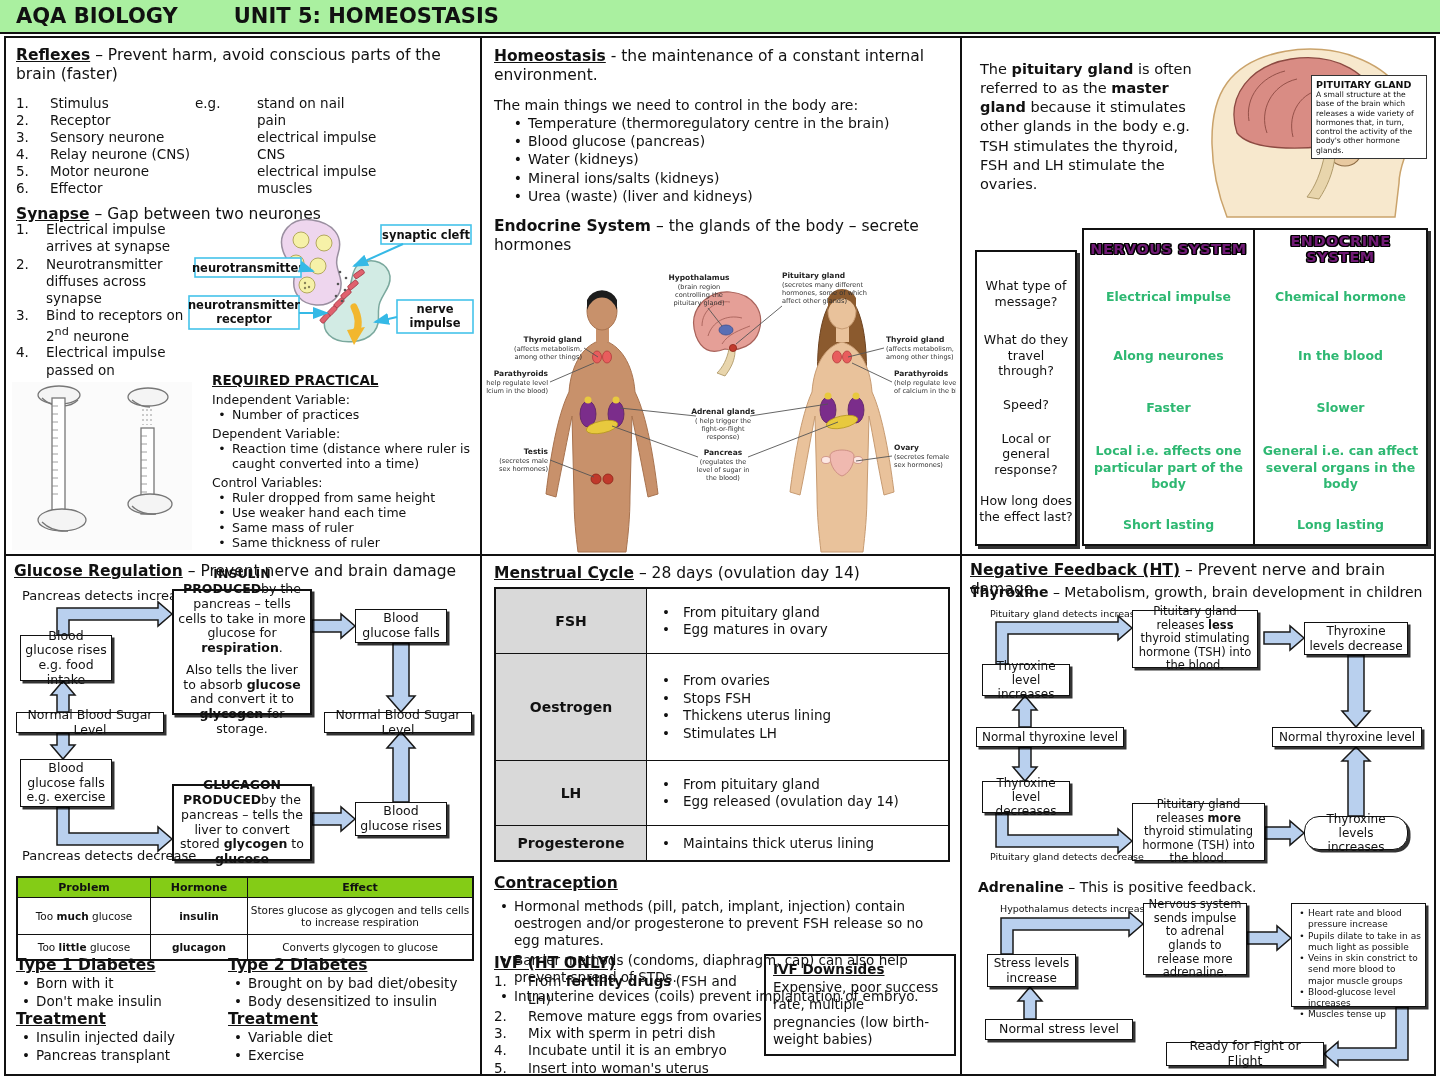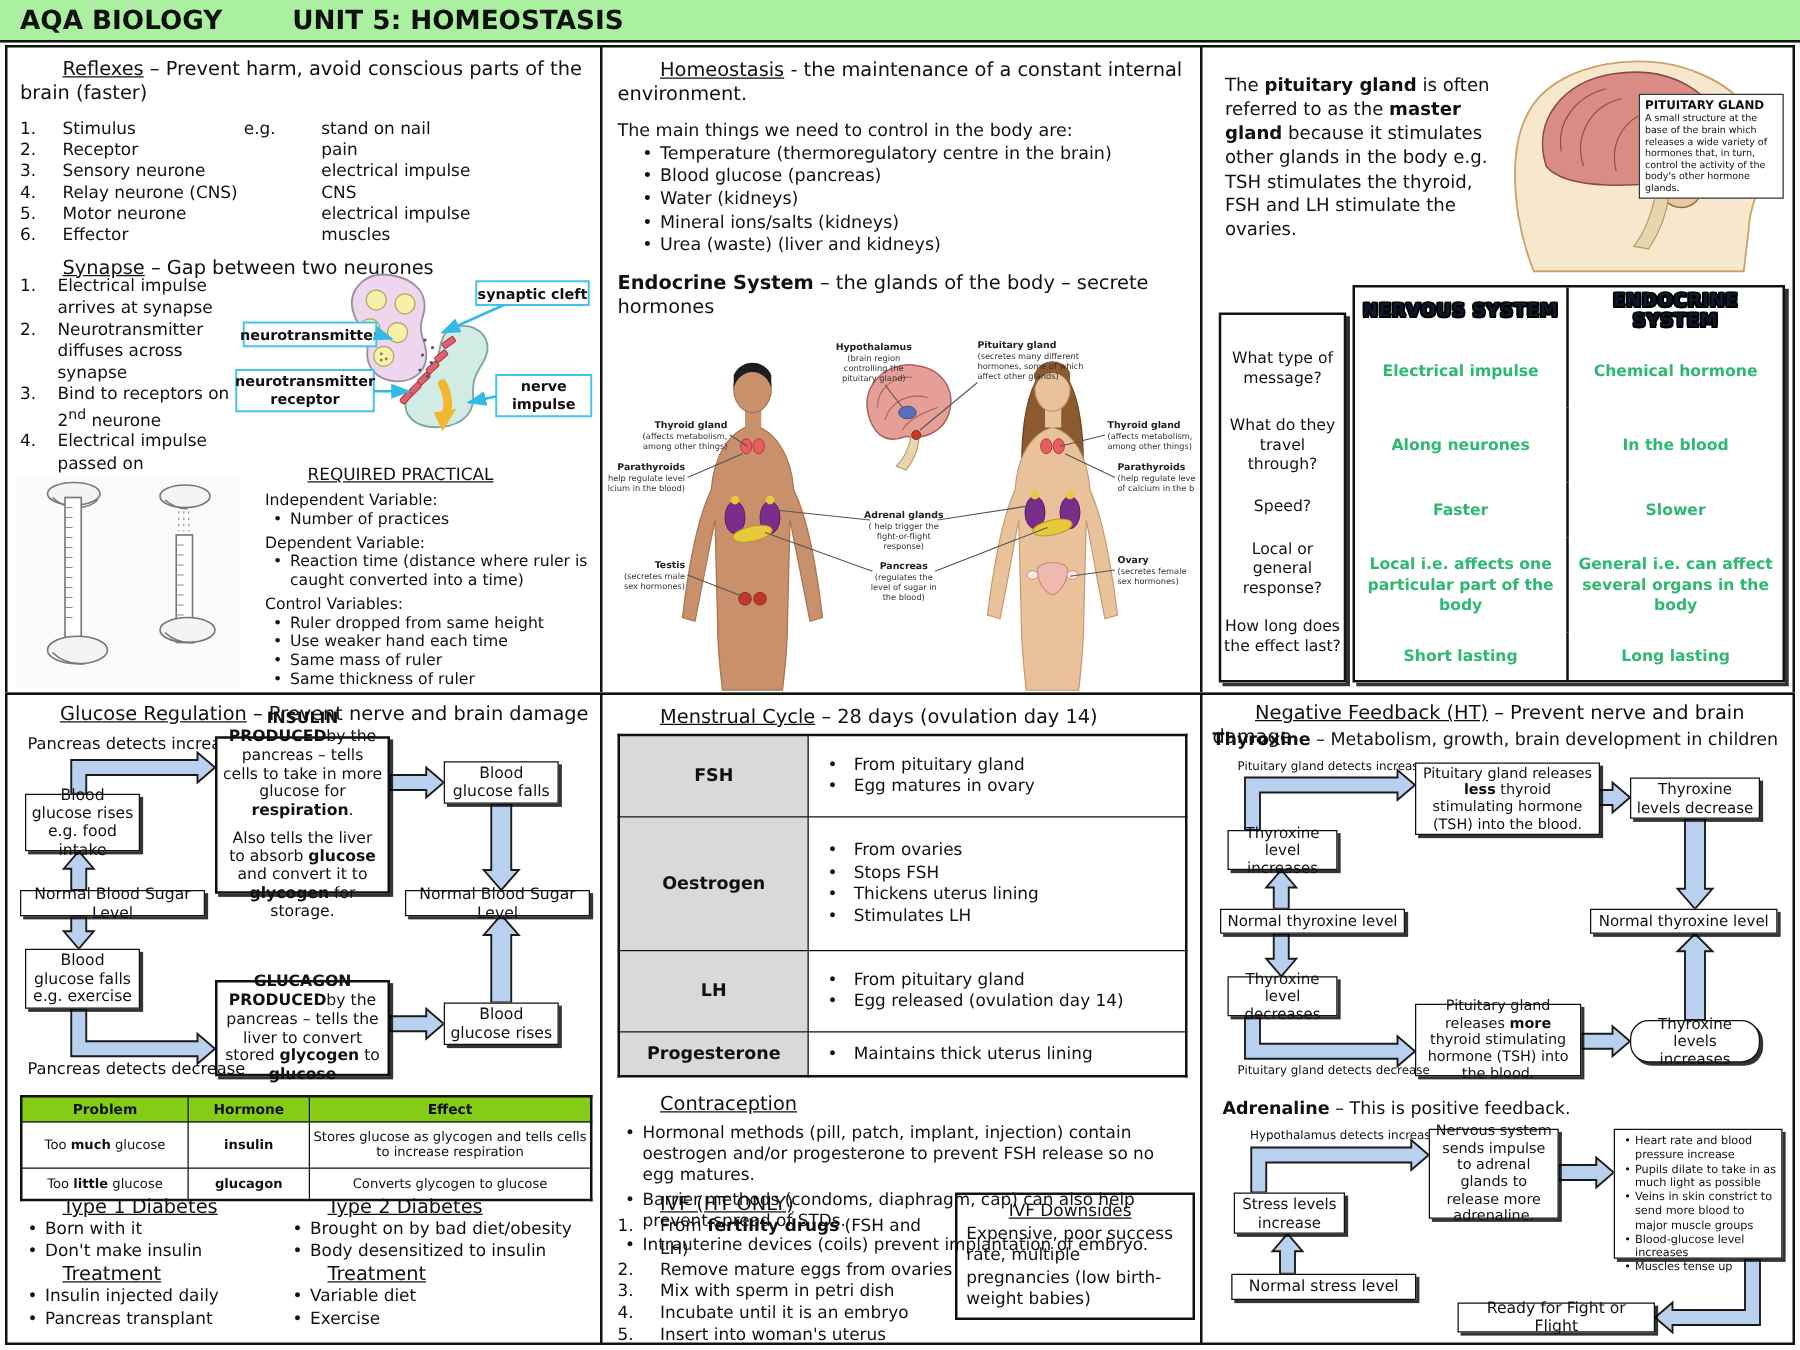--- a/index.html
+++ b/index.html
@@ -12,21 +12,21 @@
   .topbar .t{font-weight:bold;font-size:21px;}
   
   .panel{position:absolute;background:#fff;border:2px solid #111;box-sizing:border-box;}
   #p-tl{left:4px;top:36px;width:478px;height:520px;}
   #p-tm{left:480px;top:36px;width:482px;height:520px;}
   #p-tr{left:960px;top:36px;width:476px;height:520px;}
   #p-bl{left:4px;top:554px;width:478px;height:522px;}
   #p-bm{left:480px;top:554px;width:482px;height:522px;}
   #p-br{left:960px;top:554px;width:476px;height:522px;}
   
-  .hu{font-weight:normal;text-decoration:underline;margin-left:34px;}
+  .hu{font-weight:bold;text-decoration:underline;}
   .hb{font-weight:bold;}
   .h15{font-size:15.5px;line-height:1.25;}
   .h14{font-size:14px;line-height:1.3;}
   .t13{font-size:13.5px;line-height:1.28;}
   .t12{font-size:12.5px;line-height:1.2;}
   .bullet{display:flex;}
   .bullet::before{content:"\2022";flex:0 0 20px;text-align:center;}
   .nrow{display:flex;}
   .nrow .n{flex:0 0 30px;}
   
@@ -55,21 +55,21 @@
   
   .qbox{position:absolute;left:13px;top:212px;width:102px;height:296px;border:2px solid #111;
         box-shadow:3px 3px 0 rgba(0,0,0,.8);display:flex;flex-direction:column;
         align-items:center;text-align:center;font-size:12.5px;box-sizing:border-box;padding:10px 2px;}
   .qbox .q{display:flex;align-items:center;justify-content:center;line-height:1.25;}
   .sys-table{position:absolute;left:120px;top:190px;width:346px;height:318px;border:2px solid #111;
         box-shadow:3px 3px 0 rgba(0,0,0,.8);box-sizing:border-box;}
   .sys-grid{display:grid;grid-template-columns:1fr 1fr;grid-template-rows:38px 58px 60px 44px 76px auto;height:100%;}
   .sys-grid>div{display:flex;align-items:center;justify-content:center;text-align:center;padding:0 6px;}
   .sys-grid .lc{border-right:2px solid #111;}
-  .sys-head{font-weight:800;font-size:14.5px;color:#0f172a;letter-spacing:.5px;
+  .sys-head{font-weight:800;font-size:14.5px;color:#701a75;letter-spacing:.5px;
         text-shadow:1.2px 1.2px 0 #000,-1.2px -1.2px 0 #000,1.2px -1.2px 0 #000,-1.2px 1.2px 0 #000,0 1.4px 0 #000,0 -1.4px 0 #000,1.4px 0 0 #000,-1.4px 0 0 #000;}
   .ans{color:#2eb872;font-weight:bold;font-size:12.5px;line-height:1.35;}
   
   .pit-note{position:absolute;left:18px;top:22px;width:212px;font-size:14.5px;line-height:1.32;}
   .brain-wrap{position:absolute;right:3px;top:3px;width:234px;height:178px;}
   .brain-callout{position:absolute;right:4px;top:34px;width:116px;background:#fff;
         border:1.5px solid #333;padding:3px 4px;box-sizing:border-box;}
   .brain-callout .bc-t{font-weight:800;font-size:9.5px;}
   .brain-callout .bc-b{font-size:7.6px;line-height:1.22;}
   
@@ -681,21 +681,21 @@
       <path class="barrow" d="M34,257 V291 H156 V297 L170,285 L156,273 V279 H46 V257 Z"></path>
       <path class="barrow" d="M303,271 H328 V265 L342,277 L328,289 V283 H303 Z"></path>
       <path class="barrow" d="M386,260 V205 H380 L394,191 L408,205 H402 V260 Z"></path>
       <path class="barrow" d="M39,398 V362 H167 V356 L181,368 L167,380 V374 H51 V398 Z"></path>
       <path class="barrow" d="M62,463 V445 H56 L68,431 L80,445 H74 V463 Z"></path>
       <path class="barrow" d="M285,376 H315 V370 L329,382 L315,394 V388 H285 Z"></path>
       <path class="barrow" d="M446,451 V504 H376 V510 L362,498 L376,486 V492 H434 V451 Z"></path>
     </svg>
 
     <div class="flabel small" style="left:28px;top:52px;">Pituitary gland detects increase</div>
-    <div class="fbox" style="left:170px;top:54px;width:148px;height:58px;font-size:11.5px;">
+    <div class="fbox" style="left:170px;top:54px;width:126px;height:58px;font-size:11.5px;">
       <div><span>Pituitary gland releases </span><span class="hb">less</span><span> thyroid stimulating hormone (TSH) into the blood.</span></div>
     </div>
     <div class="fbox" style="left:342px;top:66px;width:104px;height:33px;font-size:12px;">Thyroxine levels decrease</div>
     <div class="fbox" style="left:20px;top:108px;width:88px;height:32px;font-size:12px;">Thyroxine level increases</div>
     <div class="fbox" style="left:14px;top:171px;width:148px;height:20px;font-size:12px;">Normal thyroxine level</div>
     <div class="fbox" style="left:310px;top:171px;width:150px;height:20px;font-size:12px;">Normal thyroxine level</div>
     <div class="fbox" style="left:20px;top:225px;width:88px;height:32px;font-size:12px;">Thyroxine level decreases</div>
     <div class="fbox" style="left:170px;top:247px;width:133px;height:58px;font-size:11.5px;">
       <div><span>Pituitary gland releases </span><span class="hb">more</span><span> thyroid stimulating hormone (TSH) into the blood.</span></div>
     </div>

